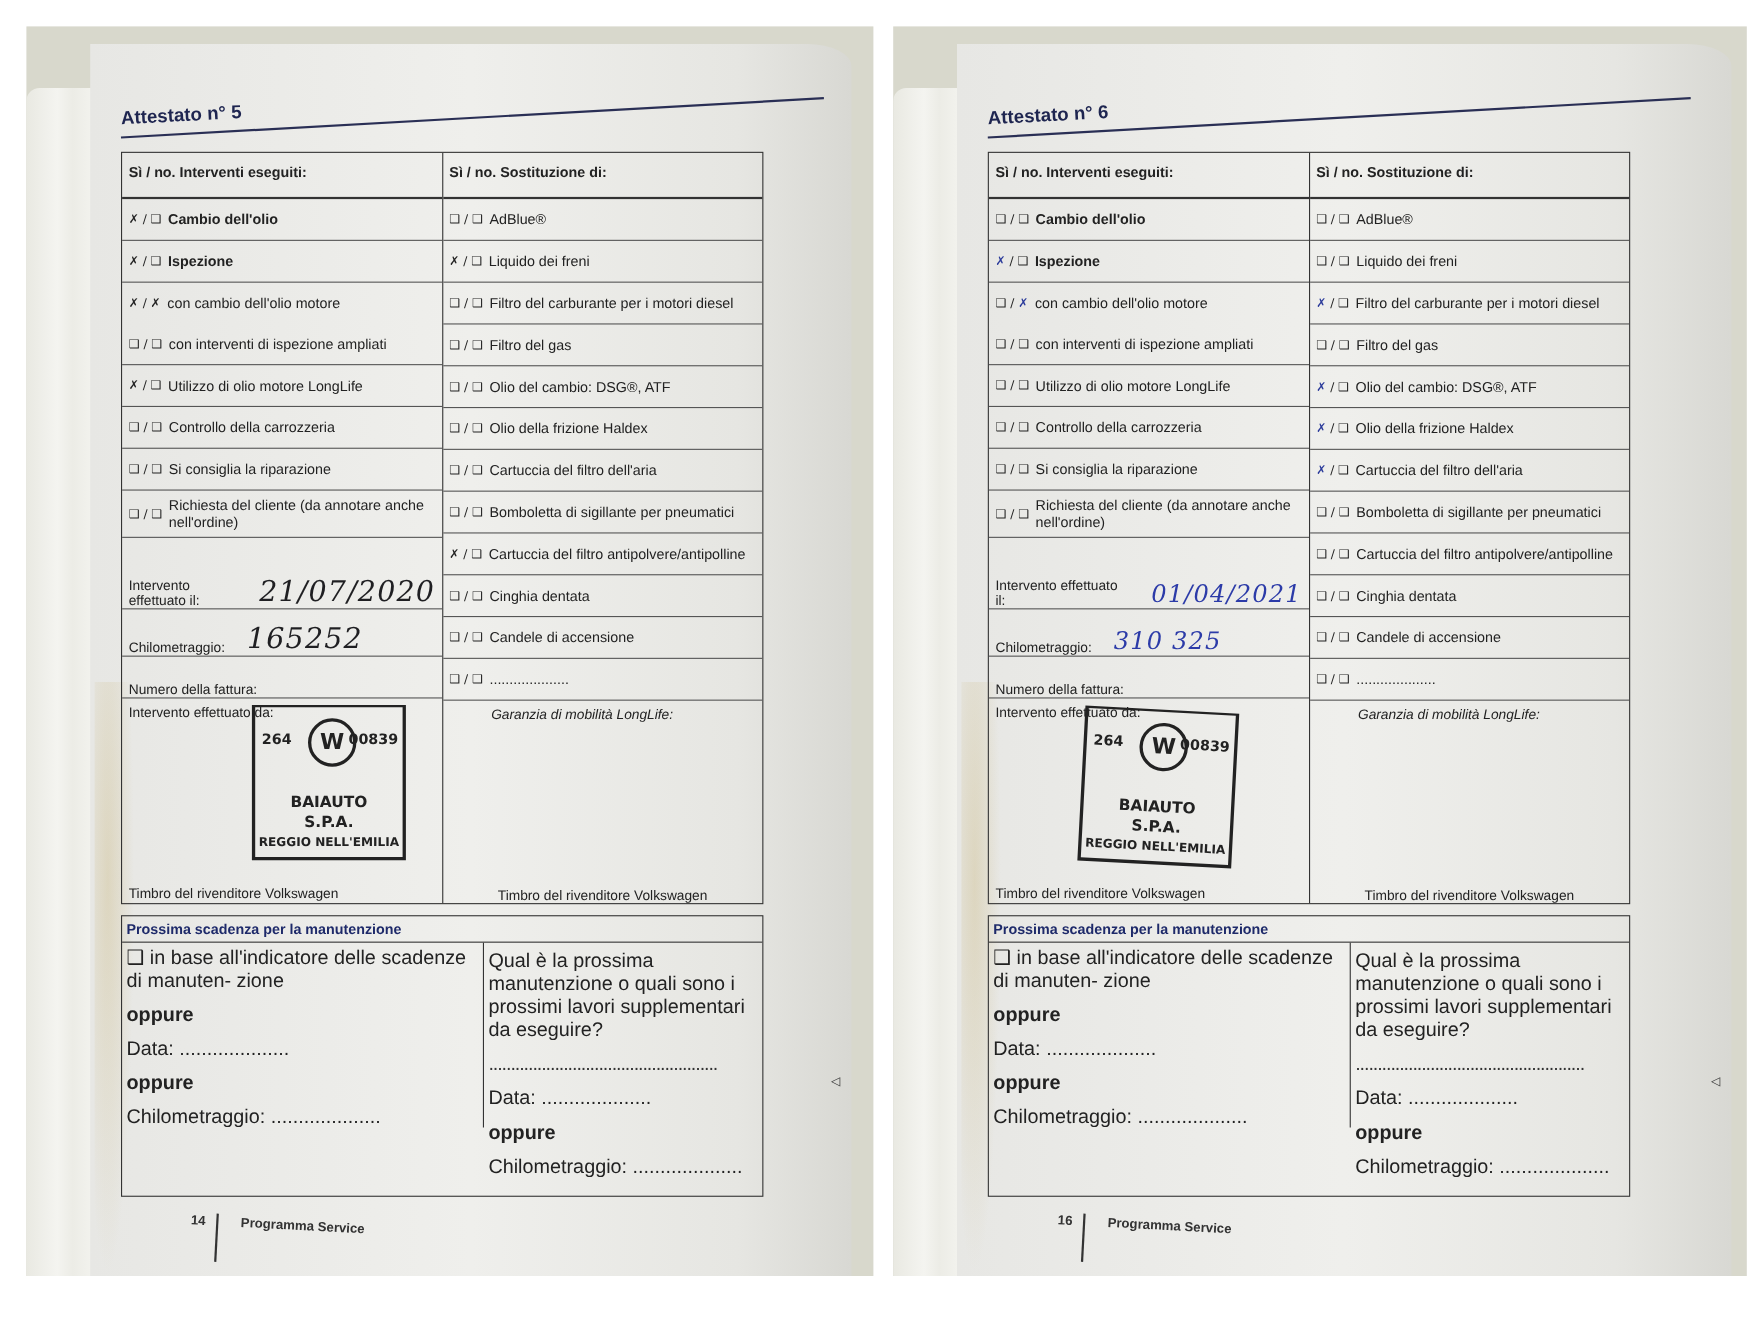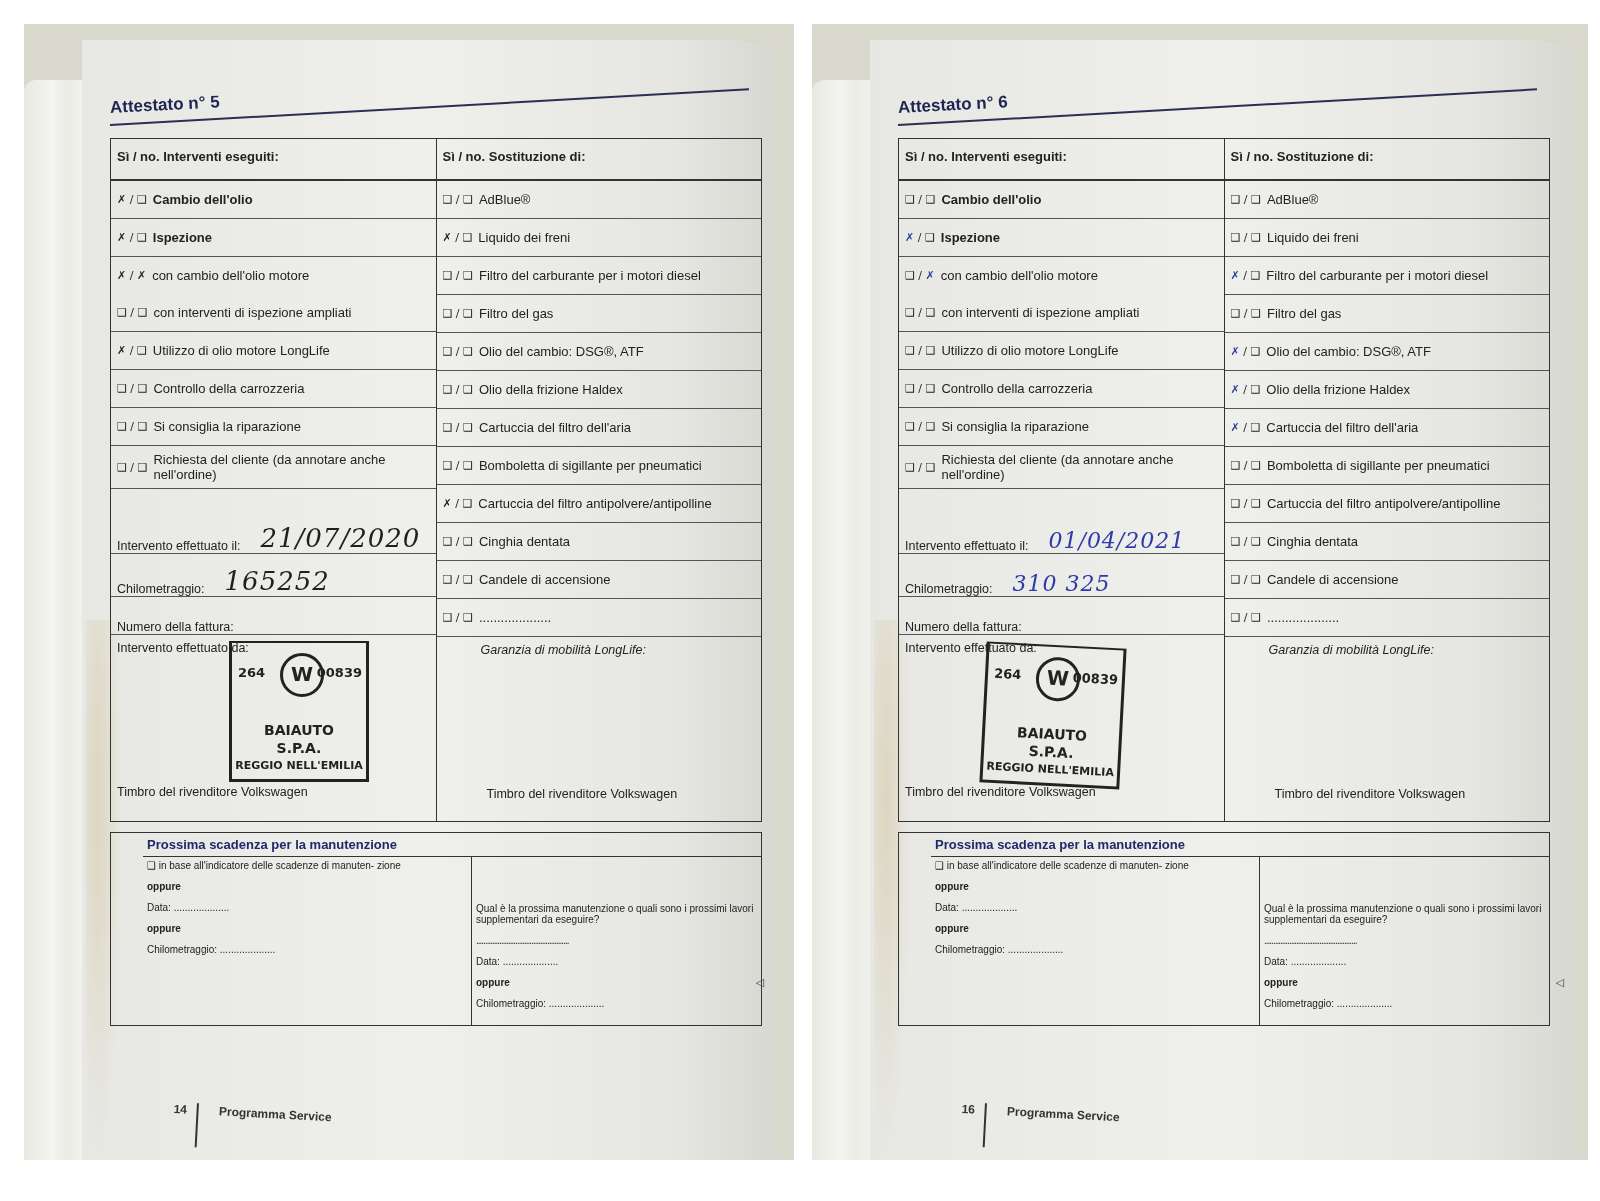--- a/index.html
+++ b/index.html
@@ -28,59 +28,59 @@
 
   .title {
     position:absolute; left:28px; top:58px; font-size:17px; font-weight:bold; color:#1e2550;
     transform:rotate(-3deg); transform-origin:left center;
   }
   .title-rule {
     position:absolute; left:28px; top:84px; width:640px; height:0; border-top:2px solid #2a2f55;
     transform:rotate(-3.2deg); transform-origin:left center;
   }
   .form {
-    position:absolute; left:28px; top:98px; width:652px;
+    position:absolute; left:28px; top:98px; width:584px;
   }
   .grid { display:flex; border:1.5px solid #333; }
   .col { flex:1; }
   .col.left-col { border-right:1.5px solid #333; }
   .hdr { font-size:13px; font-weight:bold; padding:10px 6px 8px; border-bottom:2px solid #333; height:22px; }
   .row { font-size:13px; padding:0 6px; height:37px; display:flex; align-items:center; border-bottom:1px solid #555; }
   .row.noline { border-bottom:none; }
   .row.tall { height:42px; }
   .row.bold .lbl { font-weight:bold; }
   .cb { font-family:"DejaVu Sans", sans-serif; font-size:11px; margin-right:6px; white-space:nowrap; color:#222; }
   .cb .mark { color:#222; font-weight:bold; }
   .photo.right .cb .mark { color:#2a3a9a; }
   .lbl { line-height:15px; }
   .meta-row { font-size:12.5px; padding:0 6px; display:flex; align-items:flex-end; border-bottom:1px solid #555; }
   .hand { font-family:"DejaVu Serif", serif; font-size:26px; margin-left:20px; letter-spacing:1px; }
   .photo.left .hand { color:#1f1f22; font-style:italic; }
   .photo.right .hand { color:#2c3ba8; font-style:italic; font-size:22px; }
   .dotline { letter-spacing:-1px; color:#333; }
 
   .stamp-cell { height:172px; position:relative; font-size:12.5px; padding:6px; }
-  .stamp-cell .foot { position:absolute; bottom:20px; left:6px; }
+  .stamp-cell .foot { position:absolute; bottom:0; left:6px; }
   .stamp-cell.rc .foot { left:50px; }
   .stamp-cell.rc .top { padding-left:38px;font-style:italic; }
   .stamp {
     position:absolute; left:118px; top:6px; width:134px; height:136px; border:3px solid #222;
     border-top-width:2px; font-family:"DejaVu Sans", sans-serif; color:#222; text-align:center;
   }
   .photo.right .stamp { left:84px; top:10px; transform:rotate(3deg); }
   .stamp .num { position:absolute; top:22px; font-size:13px; font-weight:bold; }
   .stamp .num.l { left:6px; } .stamp .num.r { right:4px; }
   .vw { position:absolute; left:48px; top:10px; width:38px; height:38px; border:3px solid #222; border-radius:50%; }
   .vw:after { content:"W"; position:absolute; left:0; right:0; top:6px; font-size:20px; font-weight:bold; }
   .stamp .name { position:absolute; left:0; right:0; top:78px; font-size:14px; font-weight:bold; line-height:18px; }
   .stamp .city { font-size:11px; }
 
-  .next { margin-top:10px; border:1.5px solid #333;padding-left:32px; }
+  .next { margin-top:10px; border:1.5px solid #333; }
   .next-hdr { font-size:13px; font-weight:bold; color:#1e2a6a; padding:4px 4px; border-bottom:1.5px solid #333; }
-  .next-body { display:flex; font-size:10px;align-items:flex-end; }
+  .next-body { display:flex; font-size:18px; }
   .next-body .nl { width:320px; border-right:1.5px solid #333; padding:3px 4px; height:162px; }
   .next-body .nr { flex:1; padding:6px 4px; }
   .next-body p { margin:0 0 10px; }
   .next-body b { display:block; margin:0 0 10px; }
   .tri { position:absolute; right:10px; top:936px; font-size:11px; color:#333; }
 
   .footer { position:absolute; left:92px; top:1062px; font-size:12px; font-weight:bold; color:#333; display:flex; align-items:flex-start; transform:rotate(3deg); transform-origin:left top; }
   .footer .bar { width:2px; height:44px; background:#333; margin:0 20px 0 10px; }
 </style>
 </head>

